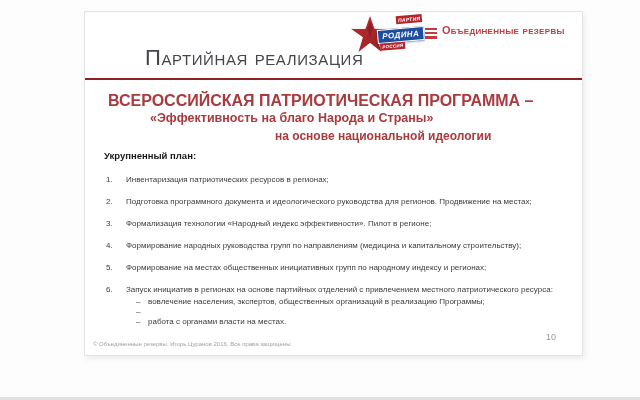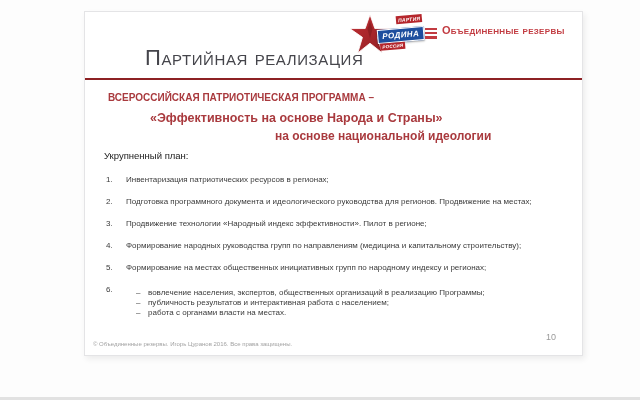--- a/index.html
+++ b/index.html
@@ -54,27 +54,27 @@
     font-size:22px; font-weight:400;
     font-variant:small-caps;
     color:#45454b; letter-spacing:.6px; white-space:nowrap;margin-left:44px;
   }
   .title-rule {
     position:absolute; left:0; top:66px;
     width:100%; height:2px; background:#8d2124;
   }
   
   .head-line { position:absolute; font-weight:bold; color:#a93a3e; white-space:nowrap; }
-  .head-line1 { left:23px; top:80px;  font-size:10px; }
+  .head-line1 { left:23px; top:80px;  font-size:16px; }
   .head-line2 { left:65px; top:99px;  font-size:12.5px; }
   .head-line3 { left:162px; top:117px; font-size:12px;margin-left:28px; }
   
   .plan-label {
     position:absolute; left:19px; top:138px;
-    font-size:9.5px; font-weight:normal; color:#1a1a1a;
+    font-size:9.5px; font-weight:bold; color:#1a1a1a;
   }
   .plan-list { position:absolute; left:21px; top:163px; width:462px; list-style:none; }
   .plan-item {
     display:flex; margin-bottom:12.5px;
     font-size:8px; line-height:9.5px; color:#3a3a3a;
   }
   .plan-item .num { flex:none; width:20px; }
   .plan-item .itext { flex:1; }
   .sub-list { margin-top:2.5px; }
   .sub-row { display:flex; margin-left:10px; margin-bottom:.5px; font-size:8px; line-height:9.5px; color:#3a3a3a; }
@@ -121,57 +121,57 @@
         <div class="bar"></div>
         <div class="bar"></div>
     </div>
     <div class="org-name">Объединенные резервы</div>
   </div>
 
   <div class="slide-title">Партийная реализация</div>
   <div class="title-rule"></div>
 
   <div class="head-line head-line1">ВСЕРОССИЙСКАЯ ПАТРИОТИЧЕСКАЯ ПРОГРАММА –</div>
-  <div class="head-line head-line2">«Эффективность на основе Народа и Страны»</div>
+  <div class="head-line head-line2">«Эффективность на благо Народа и Страны»</div>
   <div class="head-line head-line3">на основе  национальной идеологии</div>
 
   <div class="plan-label">Укрупненный план:</div>
 
   <ol class="plan-list">
     <li class="plan-item">
       <span class="num">1.</span>
       <span class="itext">Инвентаризация патриотических ресурсов в регионах;</span>
     </li>
     <li class="plan-item">
       <span class="num">2.</span>
       <span class="itext">Подготовка программного документа и идеологического руководства для регионов. Продвижение на местах;</span>
     </li>
     <li class="plan-item">
       <span class="num">3.</span>
-      <span class="itext">Продвижение технологии «Народный индекс эффективности». Пилот в регионе;</span>
+      <span class="itext">Формализация технологии «Народный индекс эффективности». Пилот в регионе;</span>
     </li>
     <li class="plan-item">
       <span class="num">4.</span>
       <span class="itext">Формирование народных руководства групп по направлениям (медицина и капитальному строительству);</span>
     </li>
     <li class="plan-item">
       <span class="num">5.</span>
       <span class="itext">Формирование на местах общественных инициативных групп по народному индексу и регионах;</span>
     </li>
     <li class="plan-item">
       <span class="num">6.</span>
       <span class="itext">
+        <span>Запуск  инициатив в регионах на основе партийных отделений с привлечением местного патриотического ресурса:</span>
         <span class="sub-list" style="display:block;">
           <span class="sub-row">
             <span class="dash">–</span>
             <span>вовлечение населения, экспертов, общественных организаций в реализацию Программы;</span>
           </span>
           <span class="sub-row">
             <span class="dash">–</span>
-            <span>публичность результатов и интерактивная работа с населением;</span>
           </span>
           <span class="sub-row">
             <span class="dash">–</span>
             <span>работа с органами власти на местах.</span>
           </span>
         </span>
       </span>
     </li>
   </ol>
 

